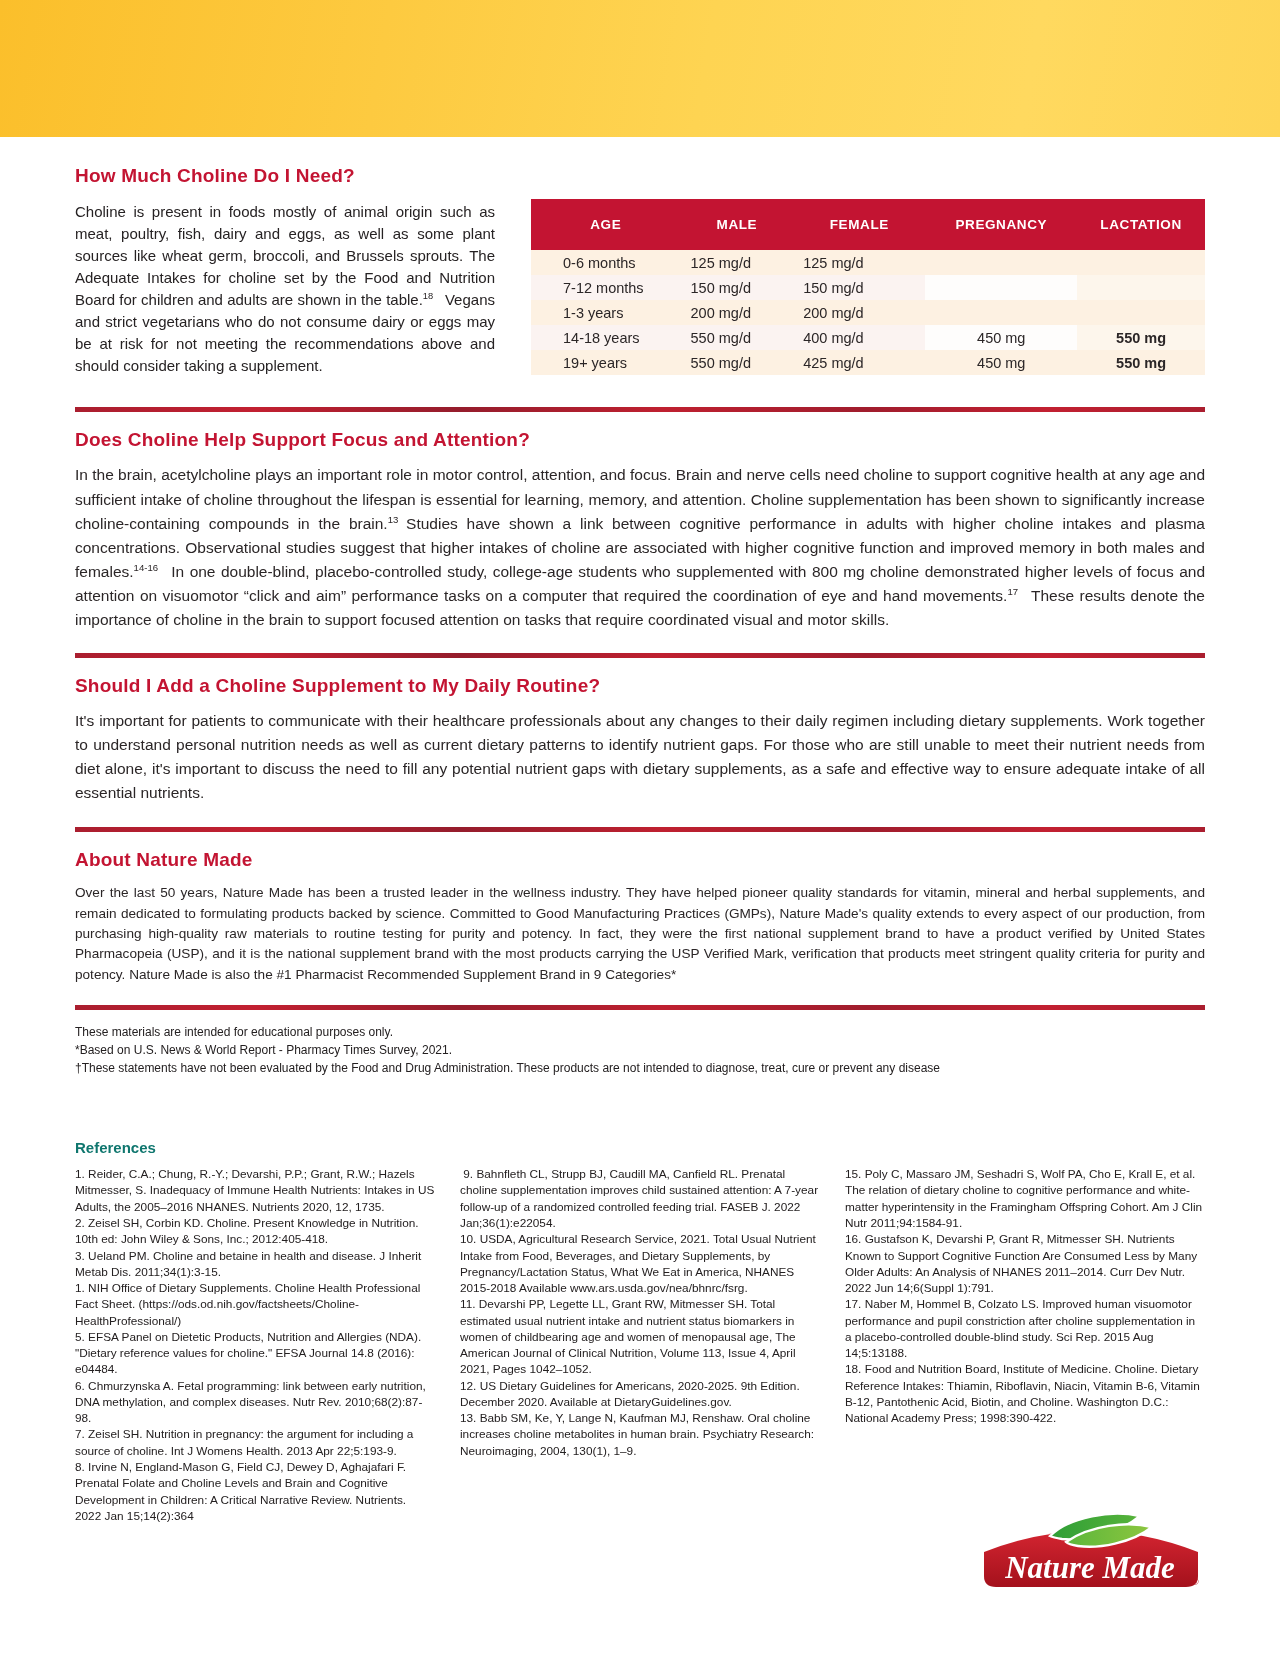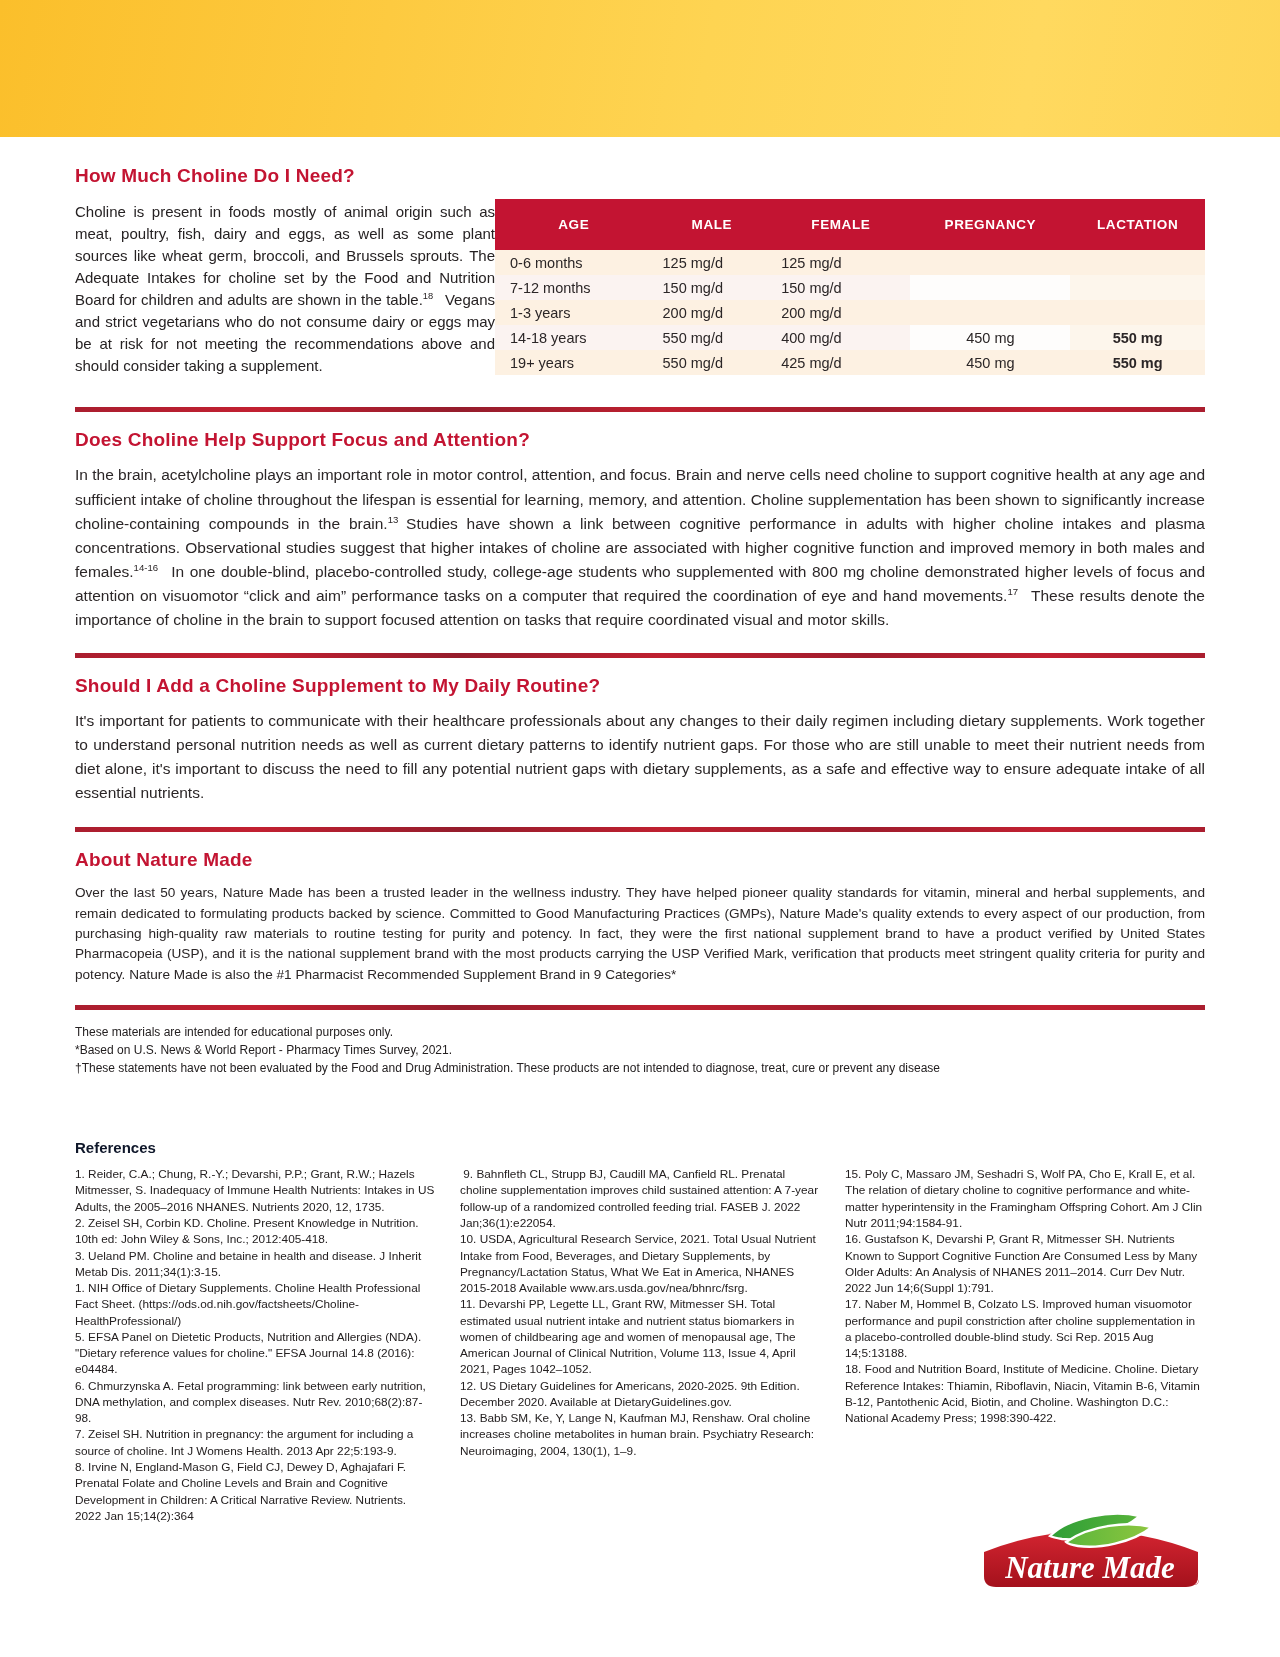--- a/index.html
+++ b/index.html
@@ -6,34 +6,34 @@
   html,body { background:#ffffff; }
   body { font-family: "Liberation Sans", sans-serif; color:#262223; }
   .page { position:relative; width:1280px; height:1657px; background:#ffffff; overflow:hidden; }
 
   .banner { height:137px; width:100%;
     background: linear-gradient(100deg, #fbbf2b 0%, #fdca40 30%, #fed452 55%, #ffd95f 80%, #fed557 100%); }
 
   .content { padding:0 75px; }
 
   .section-heading { color:#c31432; font-size:19px; font-weight:bold; letter-spacing:.2px; }
-  .sub-heading { color:#0f172a; font-size:15px; font-weight:bold; }
+  .sub-heading { color:#0f766e; font-size:15px; font-weight:bold; }
 
   .divider { height:5px; width:100%;
     background: linear-gradient(90deg,#aa1e2f 0%,#c22031 16%,#951d2c 34%,#bf2030 52%,#a01d2d 70%,#c22031 86%,#aa1e2f 100%); }
 
-  .section-1 { display:flex; margin-top:28px; }
+  .section-1 { display:flex; gap:36px; margin-top:28px; }
   .section-1 .col-text { flex:0 0 420px; }
   .section-1 .col-text p { margin-top:14px; font-size:15px; line-height:1.47; text-align:justify; }
   .section-1 .col-table { flex:1; }
 
   table.intake { border-collapse:collapse; width:100%; margin-top:34px; font-size:14.5px; }
   table.intake th { background:#c31432; color:#ffffff; font-size:13.5px; letter-spacing:.6px; font-weight:bold; text-align:center; padding:18px 2px; }
   table.intake td { padding:3px 2px; height:25px; color:#2b2627; }
-  table.intake td:nth-child(1) { padding-left:15px; width:138px; }
+  table.intake td:nth-child(1) { padding-left:32px; width:138px; }
   table.intake td:nth-child(2) { padding-left:10px; width:104px; }
   table.intake td:nth-child(3) { padding-left:10px; width:122px; }
   table.intake td:nth-child(4) { text-align:center; width:140px; }
   table.intake td:nth-child(5) { text-align:center; width:118px;font-weight:bold; }
   table.intake tr:nth-child(odd) td { background:#fdf1e2; }
   table.intake tr:nth-child(even) td { background:#fbf3f1; }
   table.intake tr:nth-child(even) td:nth-child(4) { background:#fefdfc; }
   table.intake tr:nth-child(even) td:nth-child(5) { background:#fdf6ec; }
 
   .divider.d1 { margin-top:30px; }

